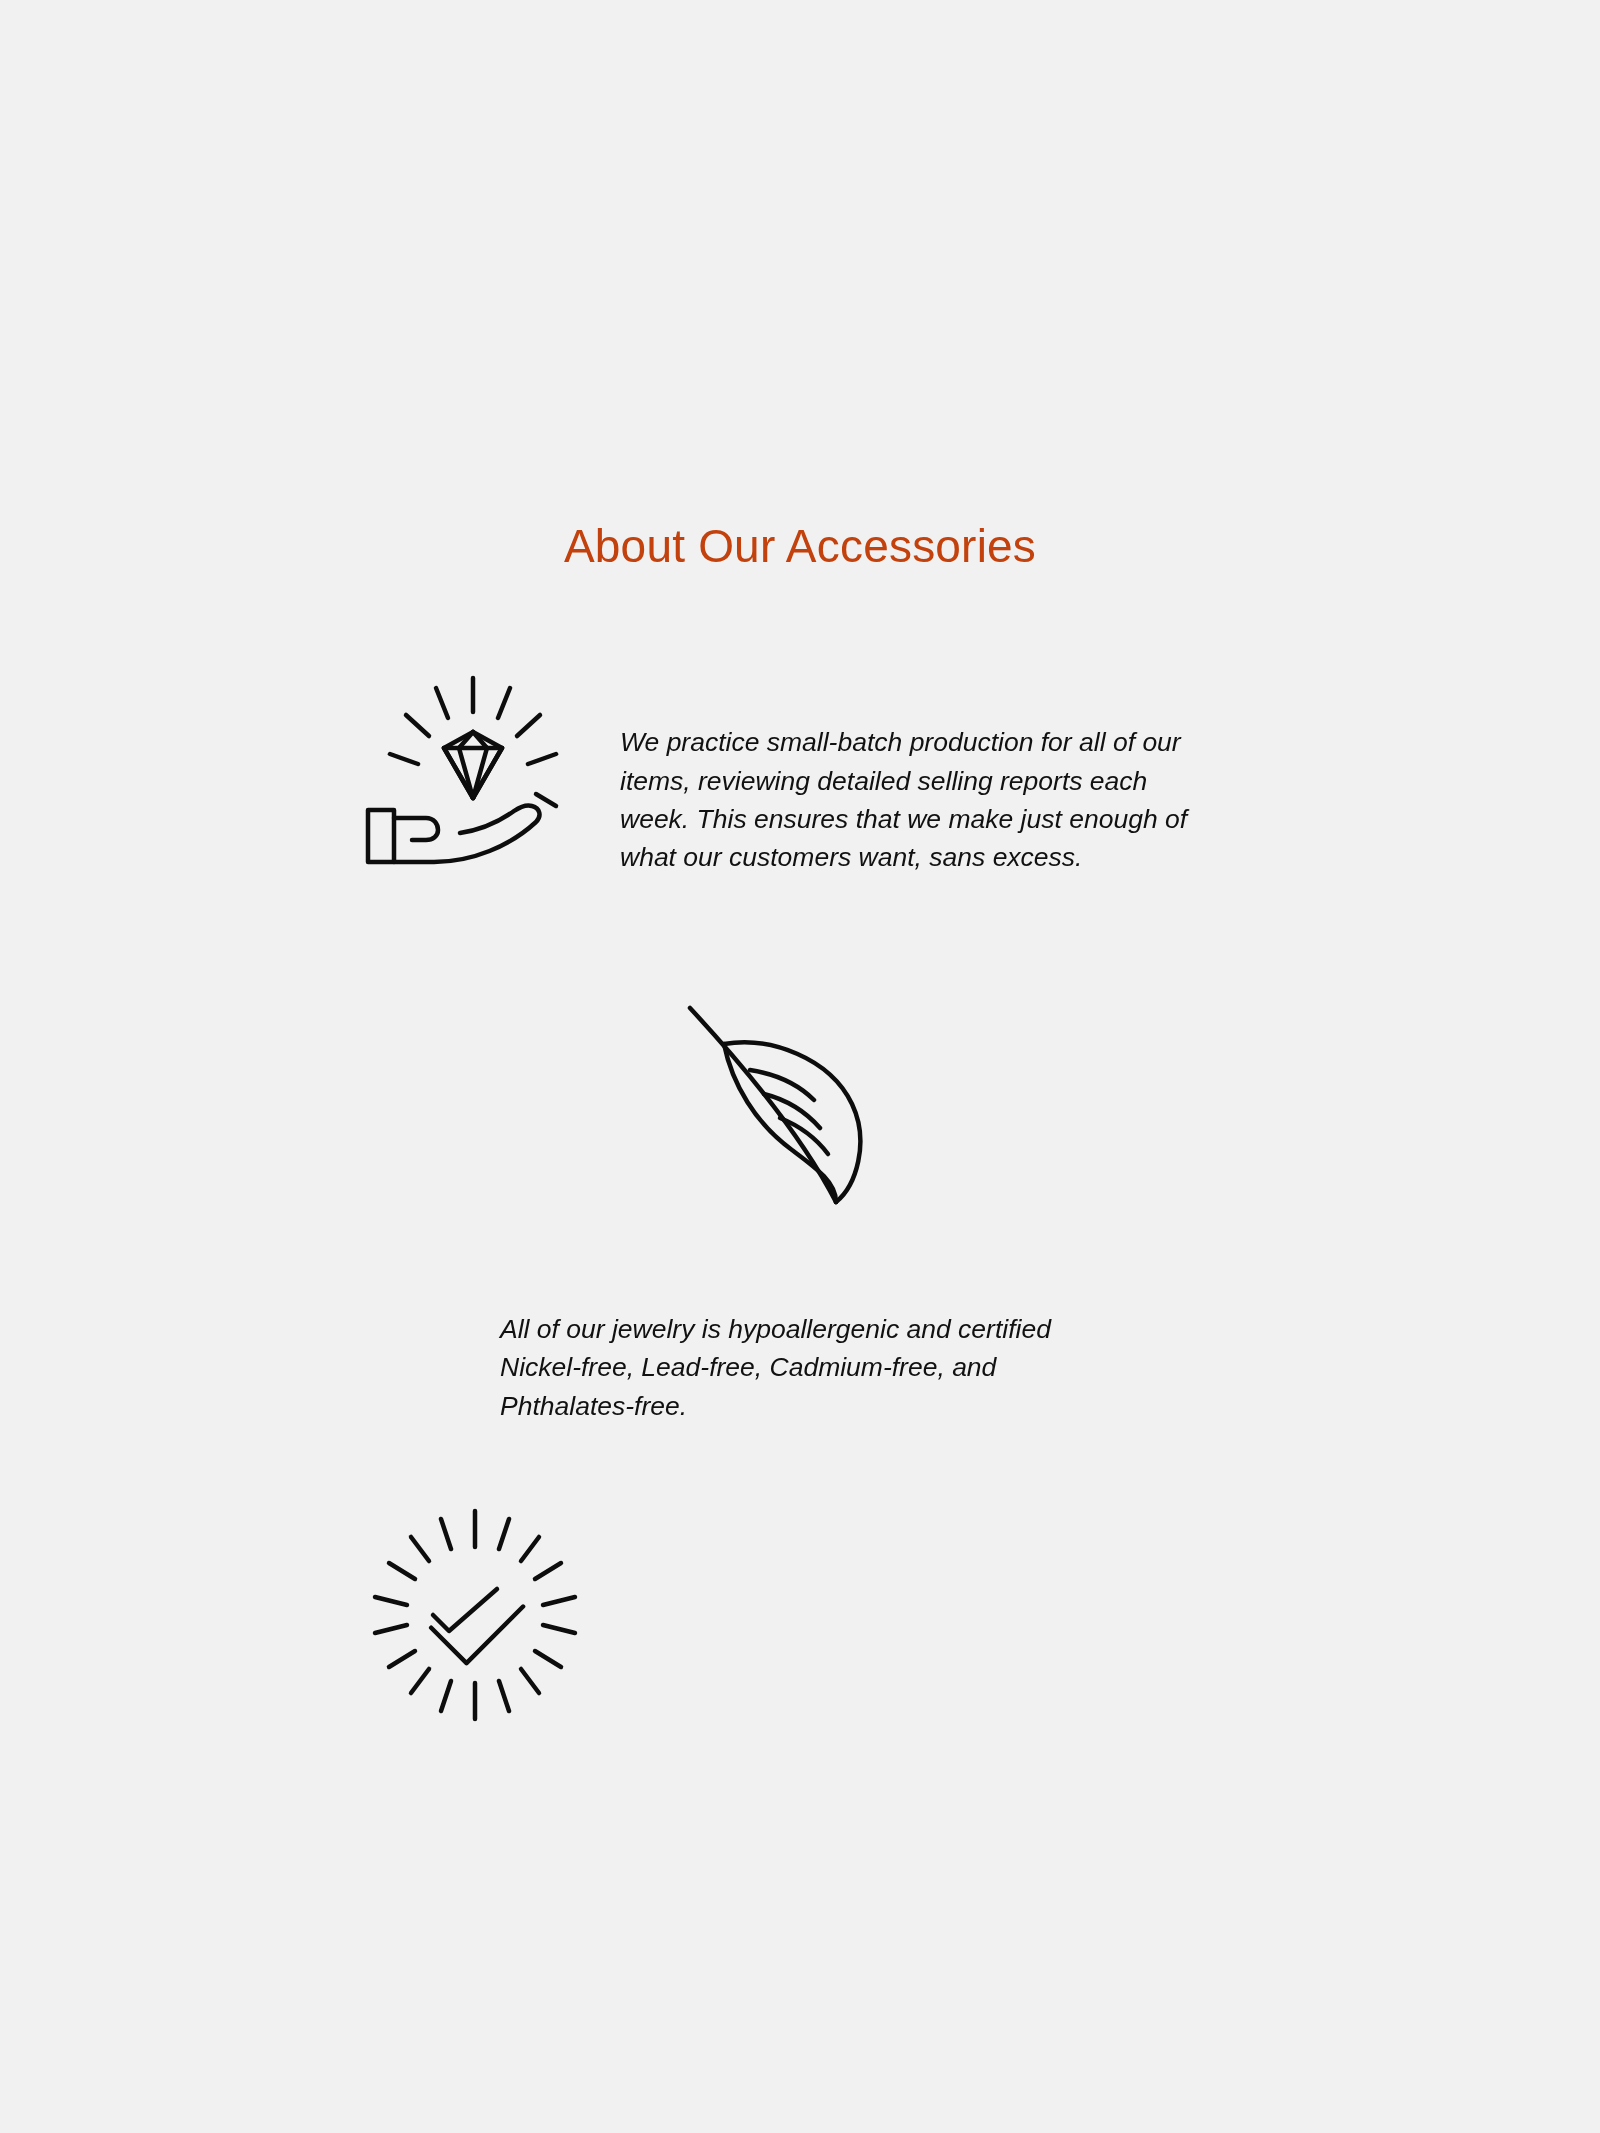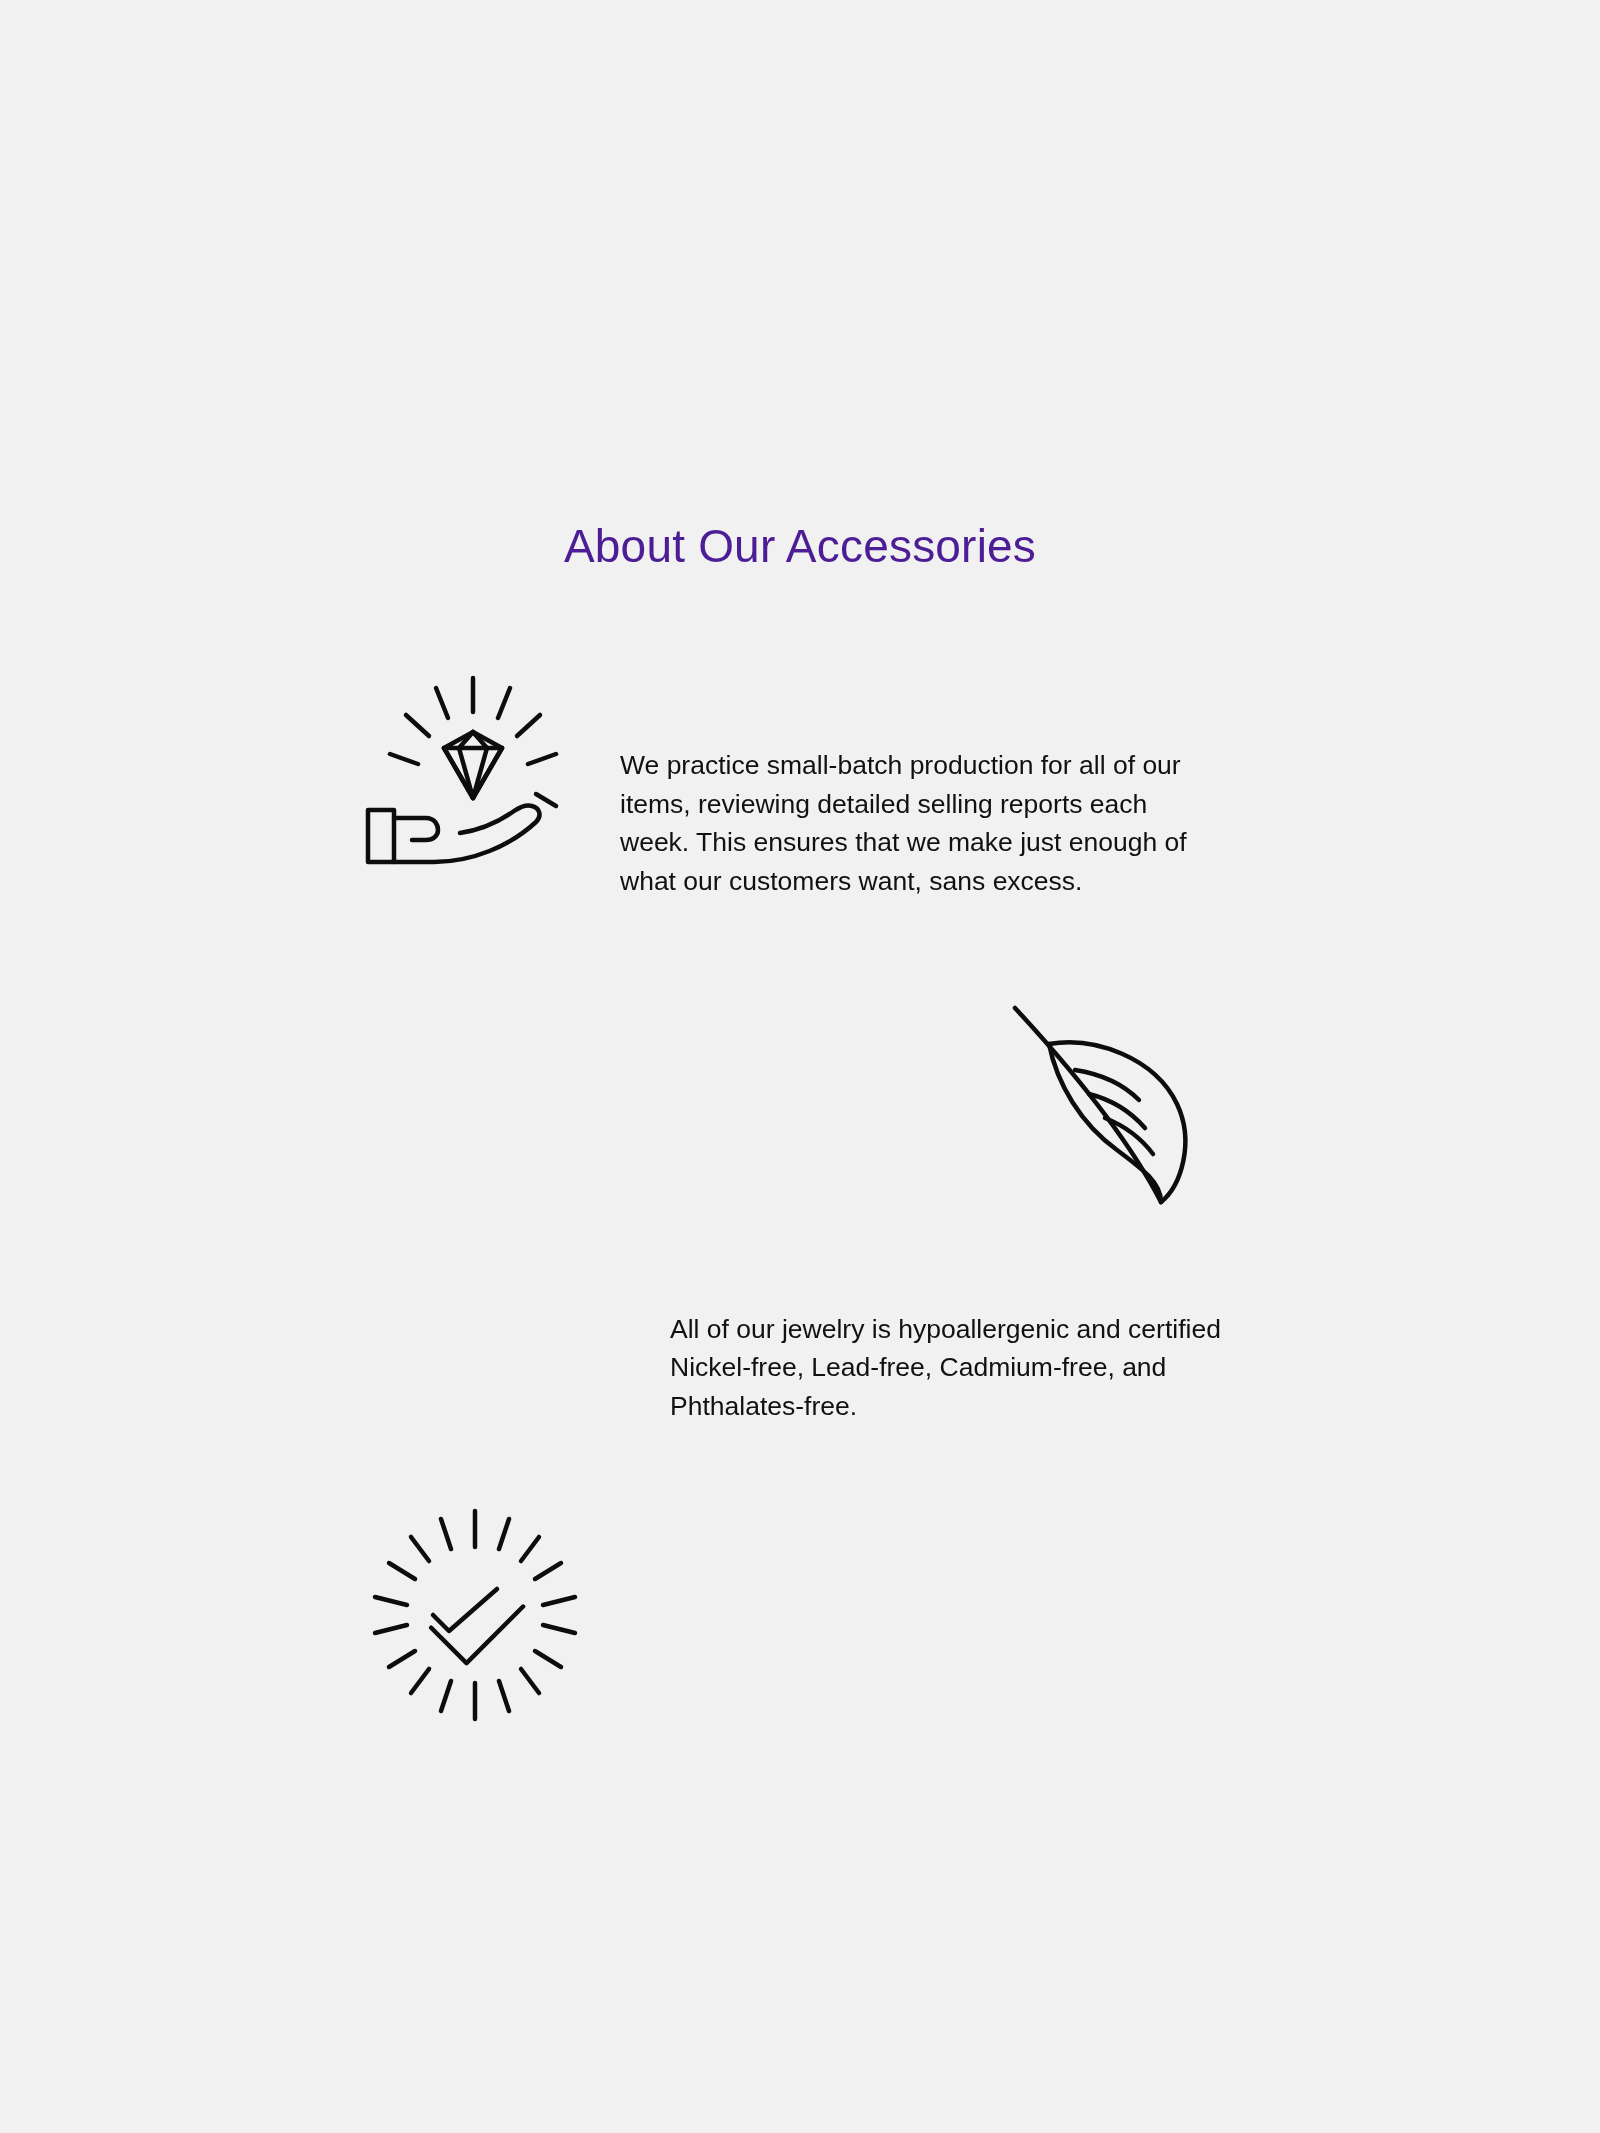--- a/index.html
+++ b/index.html
@@ -22,32 +22,33 @@
   }
   .section-title {
     position: absolute;
     top: 488px;
     left: 0;
     width: 1600px;
     text-align: center;
     font-size: 46px;
     font-weight: 400;
     letter-spacing: 0.2px;
-    color: #4c1d95;
+    color: #c2410c;
   }
   .features {
     position: absolute;
     top: 670px;
     left: 330px;
     width: 940px;
   }
   .feature {
     display: flex;
-    align-items: flex-end;
+    align-items: center;
     width: 100%;
+    font-style: italic;
   }
   .feature-icon {
     width: 290px;
     min-width: 290px;
     display: flex;
     justify-content: center;
     align-items: flex-start;
   }
   .feature-text {
     font-size: 26.5px;

